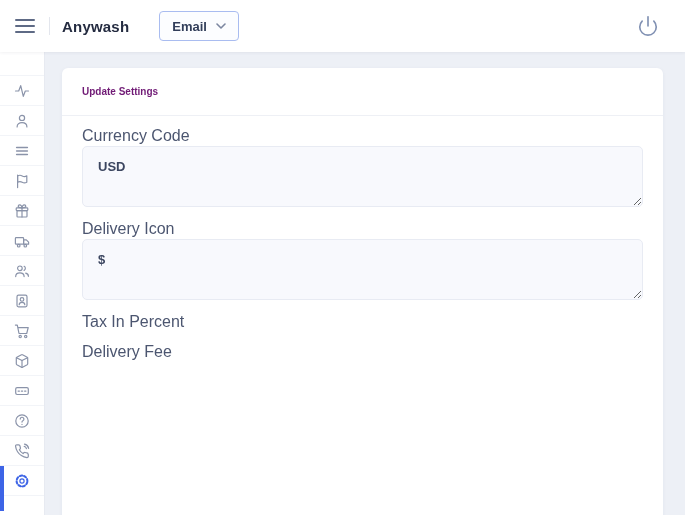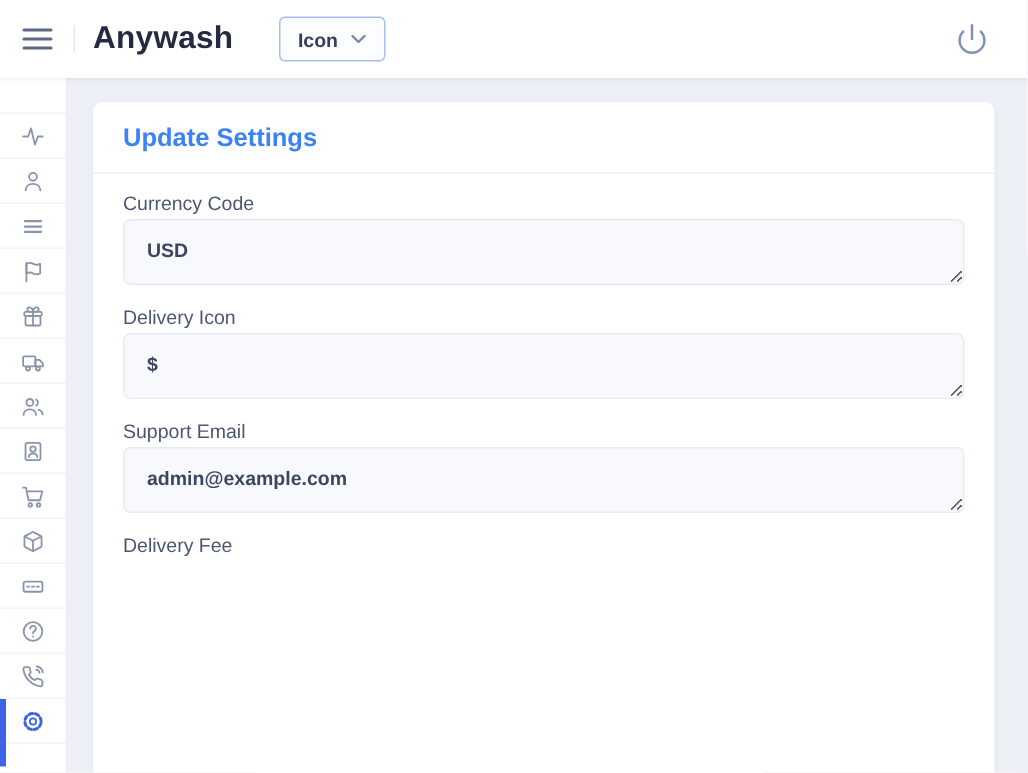--- a/index.html
+++ b/index.html
@@ -18,21 +18,21 @@
     padding:0 24px 0 15px;
     box-shadow:0 1px 3px rgba(50,60,90,.07);
   }
   .hamburger {
     width:22px; height:16px; border:none; background:transparent;
     display:flex; flex-direction:column; justify-content:space-between;
     cursor:pointer; padding:1px 0;
   }
   .hamburger span { display:block; width:20px; height:2px; border-radius:1px; background:#5e6a85; }
   .header-divider { width:1px; height:18px; background:#e3e6ed; margin:0 12px 0 12px; }
-  .brand { font-size:21px; font-weight:600; color:#242b40; letter-spacing:.2px; cursor:pointer; }
+  .brand { font-size:15px; font-weight:600; color:#242b40; letter-spacing:.2px; cursor:pointer; }
   .theme-btn {
     margin-left:30px; height:30px; padding:0 12px;
     background:#fcfdff; border:1px solid #a9bcf0; border-radius:4px;
     display:flex; align-items:center; gap:9px; cursor:pointer;
     font-family:inherit; font-size:13px; font-weight:700; color:#323e5a;
   }
   .theme-btn svg { stroke:#7c87a0; }
   .power-btn {
     margin-left:auto; border:none; background:transparent; cursor:pointer;
     width:26px; height:26px; display:flex; align-items:center; justify-content:center;
@@ -61,47 +61,47 @@
 
   
   .main {
     flex:1; background:#edf0f6; padding:16px 22px 0 17px; overflow:hidden;
   }
   .card {
     background:#ffffff; border-radius:6px; min-height:540px;
     box-shadow:0 1px 4px rgba(40,50,90,.05);
   }
   .card-header { padding:16px 20px; border-bottom:1px solid #eef0f5; }
-  .card-title { font-size:17px; line-height:15px; font-weight:700; color:#3b82f6; }
+  .card-title { font-size:10px; line-height:15px; font-weight:700; color:#701a75; }
   .card-body { padding:12px 20px 20px; }
 
   .form-group { margin-bottom:14px; }
   .field-label {
-    display:block; font-size:13px; line-height:16px; color:#4c5670; margin-bottom:2px;
+    display:block; font-size:16px; line-height:16px; color:#4c5670; margin-bottom:2px;
   }
   .field-input {
-    display:block; width:100%; height:44px;
+    display:block; width:100%; height:61px;
     background:#f8f9fd; border:1px solid #e8ebf3; border-radius:5px;
     padding:12px 15px; font-family:inherit; font-size:13px; font-weight:700;
     color:#3c4660; outline:none; overflow:hidden;
   }
 </style>
 </head>
 <body>
 
 <header class="app-header">
   <button class="hamburger" aria-label="menu">
     <span></span>
       <span></span>
       <span></span>
   </button>
   <div class="header-divider"></div>
   <div class="brand">Anywash</div>
   <button class="theme-btn">
-    <span>Icon</span>
+    <span>Email</span>
     <svg width="10" height="6" viewBox="0 0 10 6" fill="none" stroke-width="1.6" stroke-linecap="round" stroke-linejoin="round">
         <polyline points="1 1 5 5 9 1"></polyline>
       </svg>
   </button>
   <button class="power-btn" aria-label="logout">
     <svg width="22" height="22" viewBox="0 0 24 24" fill="none" stroke-width="1.8" stroke-linecap="round" stroke-linejoin="round">
       <path d="M18.36 6.64a9 9 0 1 1-12.73 0"></path>
         <line x1="12" y1="2" x2="12" y2="12"></line>
     </svg>
   </button>
@@ -224,26 +224,23 @@
             <label class="field-label">Currency Code</label>
             <textarea class="field-input" spellcheck="false" style="">USD</textarea>
           </div>
 
           <div class="form-group">
             <label class="field-label">Delivery Icon</label>
             <textarea class="field-input" spellcheck="false" style="">$</textarea>
           </div>
 
           <div class="form-group">
-          </div>
-
-          <div class="form-group">
-            <label class="field-label">Support Email</label>
-            <textarea class="field-input" spellcheck="false" style="">admin@example.com</textarea>
-          </div>
+            <label class="field-label">Tax In Percent</label>
+          </div>
+
 
           <div class="form-group">
           </div>
 
           <div class="form-group">
             <label class="field-label">Delivery Fee</label>
 
           </div>
 
       </div>

